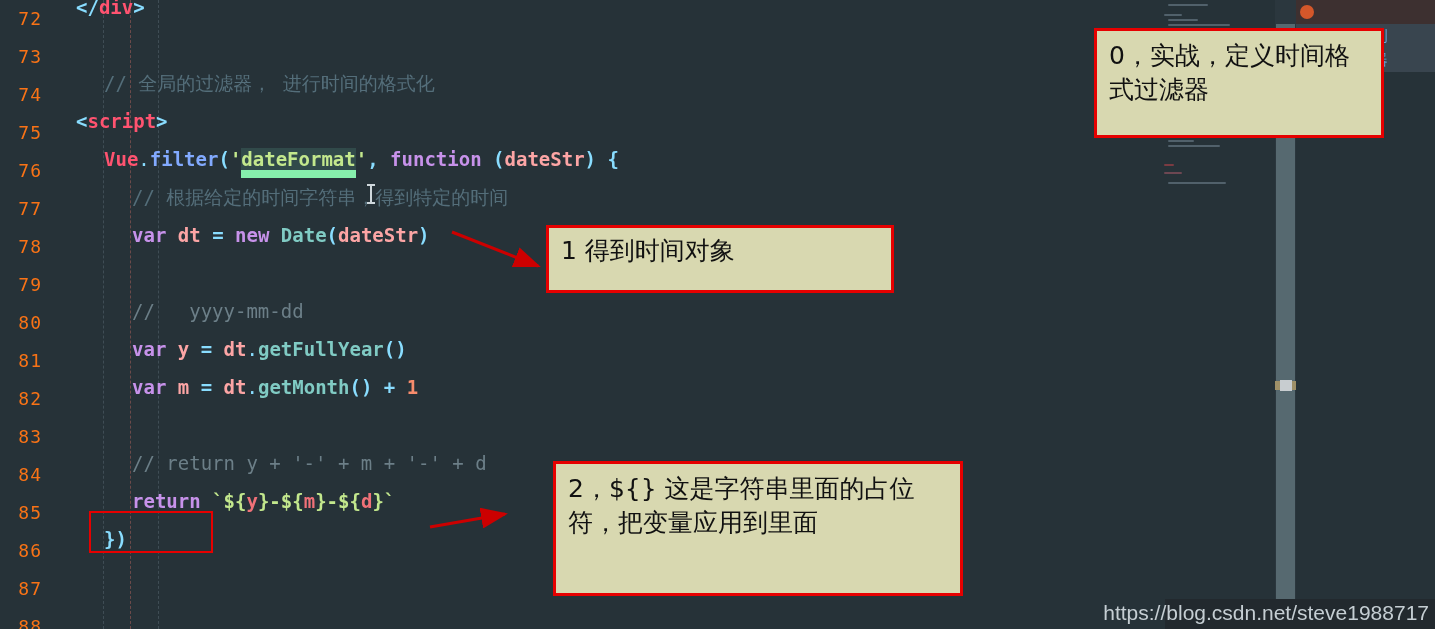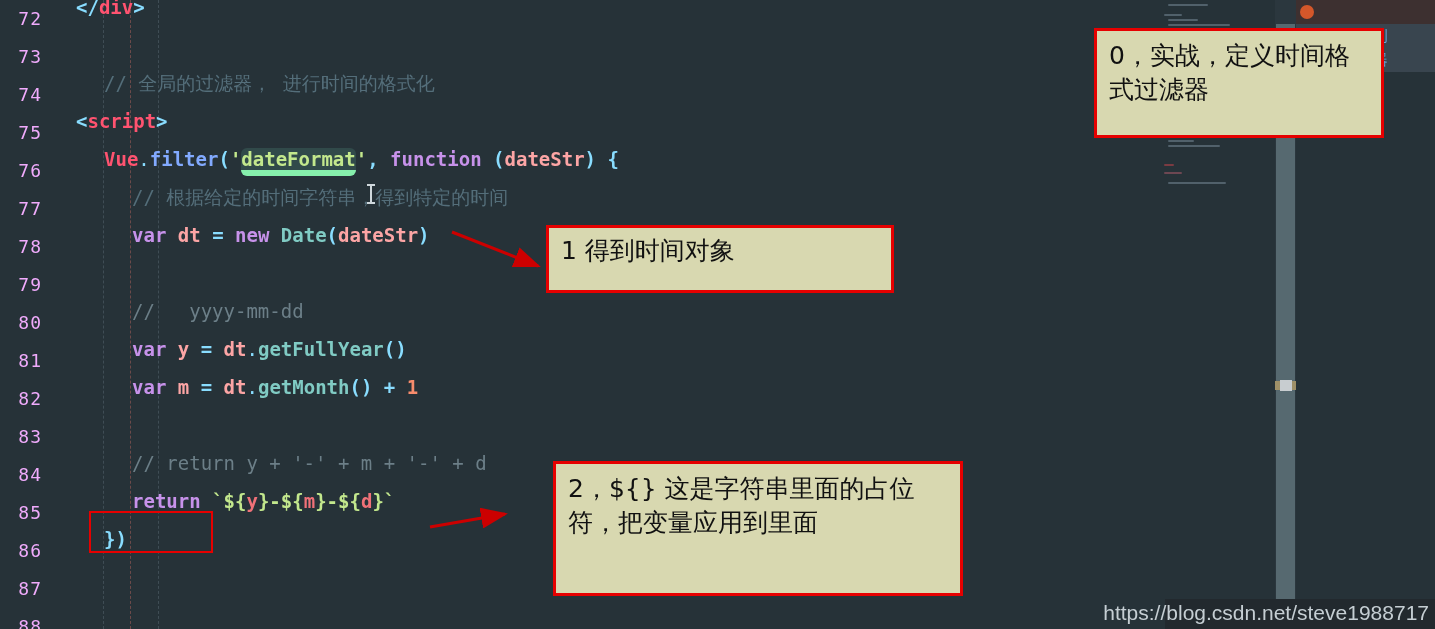--- a/index.html
+++ b/index.html
@@ -40,21 +40,21 @@
     background: #263238;
   }
   .gutter {
     position: absolute; top: 0; left: 0; width: 48px; height: 629px;
     background: #263238;
   }
   .gutter .ln {
     height: 38px; line-height: 38px; text-align: right;
     padding-right: 6px;
     font-family: "DejaVu Sans Mono", monospace;
-    font-size: 18px; color: #f0abfc; letter-spacing: 1px;
+    font-size: 18px; color: #f97316; letter-spacing: 1px;
   }
   .code {
     position: absolute; top: 0; left: 48px; right: 0; height: 503px;
   }
   .code .line {
     position: relative; height: 38px; line-height: 38px;
     font-family: "DejaVu Sans Mono", monospace;
     font-size: 19px; white-space: pre;
     color: #b0bec5;
   }
@@ -81,22 +81,21 @@
   .t-var      { color: #fca5a5; font-weight: bold; }
   .t-eq       { color: #89ddff; font-weight: bold; }
   .t-method   { color: #80cbc4; font-weight: bold; }
   .t-num      { color: #f78c6c; font-weight: bold; }
   .t-brace    { color: #89ddff; font-weight: bold; }
   .t-tmpl     { color: #c3e88d; font-weight: bold; }
   .t-tmplvar  { color: #f07178; font-weight: bold; }
 
   .sel-hl { background: #314a4a; }
   .underline-amber {
-    border-bottom: 6px solid #86efac;
-    border-radius: 6px;
+    border-bottom: 8px solid #86efac;
   }
 
   
   .ibeam {
     position: absolute; width: 2px; height: 20px; background: #cfd8dc;
     left: 370px; top: 184px;
   }
   .ibeam::before, .ibeam::after {
     content: ""; position: absolute; left: -3px; width: 8px; height: 2px; background: #cfd8dc;
   }

